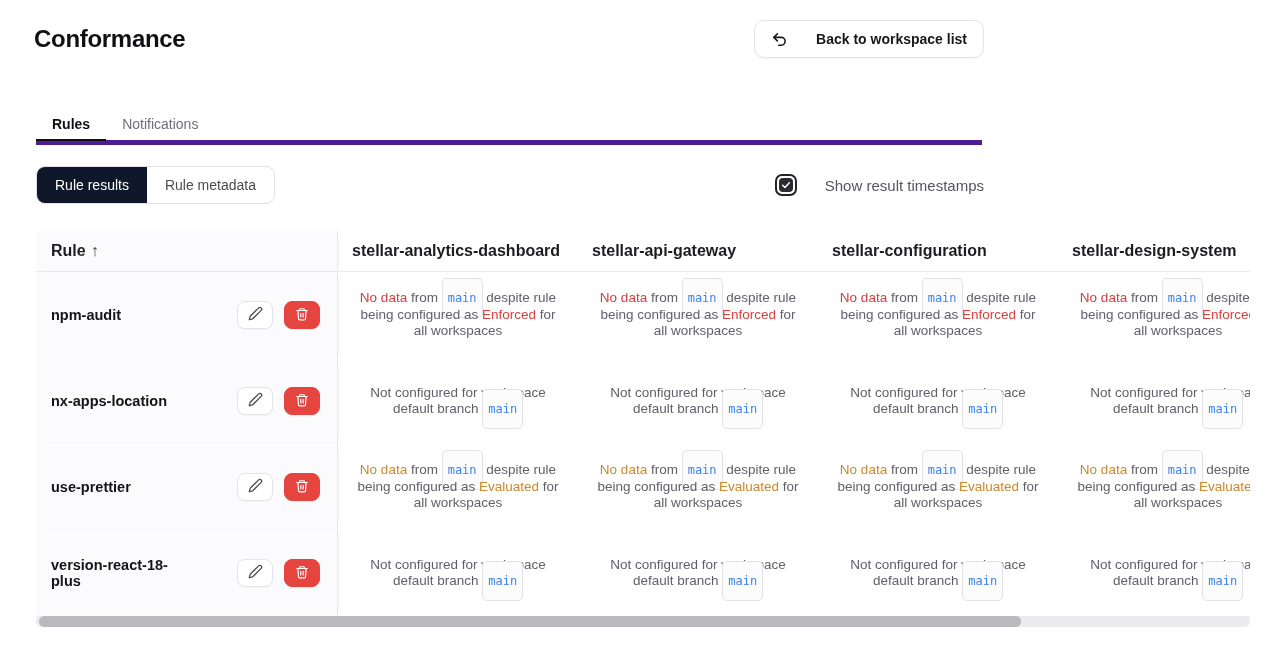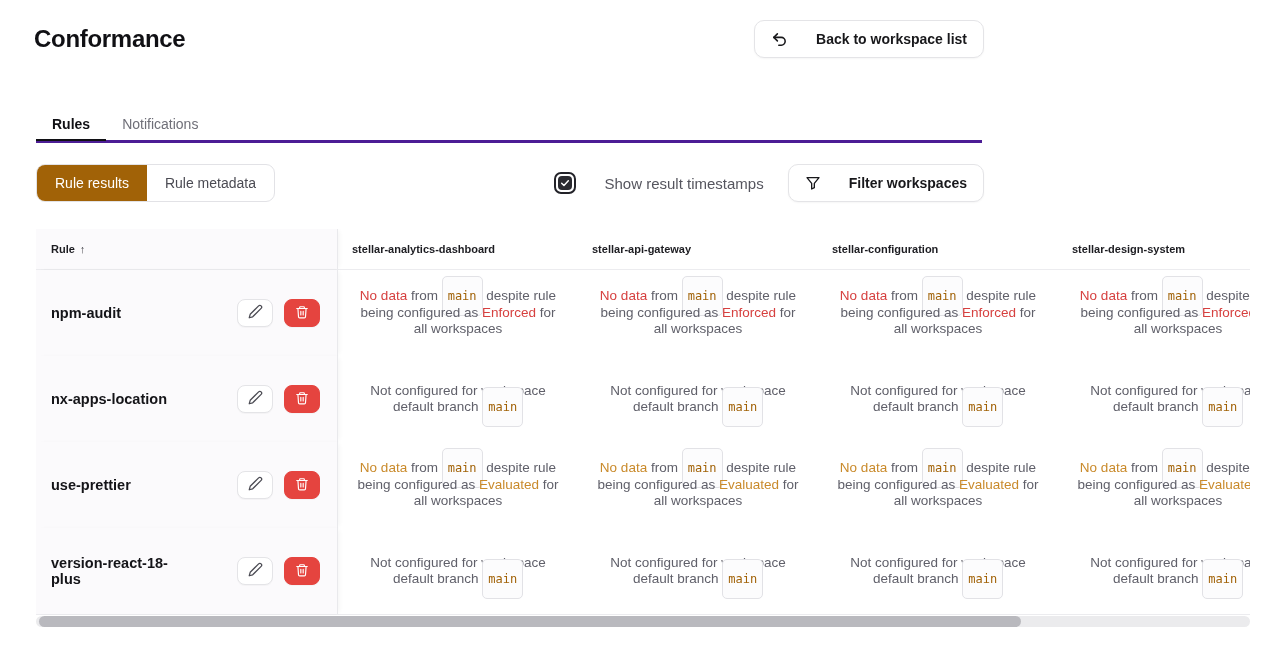--- a/index.html
+++ b/index.html
@@ -11,69 +11,69 @@
   .topbar { display:flex; justify-content:space-between; align-items:center;
     padding:20px 34px 0 34px; }
   .page-title { font-size:24px; font-weight:700; letter-spacing:-0.3px; color:#101014; }
   .btn { display:inline-flex; align-items:center; gap:28px; background:#fff;
     border:1px solid #e4e4e7; border-radius:10px; height:38px; padding:0 16px;
     font-family:inherit; font-size:14px; font-weight:600; color:#18181b;
     box-shadow:0 1px 2px rgba(0,0,0,.04); cursor:pointer; }
   .btn svg { display:block; }
 
   
-  .tabs { display:flex; margin:50px 36px 0 36px; border-bottom:3px solid #4c1d95; }
+  .tabs { display:flex; margin:50px 36px 0 36px; border-bottom:5px solid #4c1d95; }
   .tab { height:32px; padding:0 16px; display:flex; align-items:center;
     font-size:14px; color:#6f6f78; cursor:pointer; position:relative; }
   .tab.active { color:#101014; font-weight:700; }
   .tab.active::after { content:""; position:absolute; left:0; right:0; bottom:-1px;
     height:2px; background:#101014; }
 
   
   .controls { display:flex; justify-content:space-between; align-items:center;
     margin:21px 34px 0 36px; height:38px; }
   .segmented { display:inline-flex; border:1px solid #e2e2e6; border-radius:9px;
     background:#fff; overflow:hidden; }
   .seg { height:36px; padding:0 18px; border:none; background:transparent;
     font-family:inherit; font-size:14px; font-weight:500; color:#4b4b53; cursor:pointer; }
-  .seg.active { background:#a16207; color:#fff; border-radius:0; }
+  .seg.active { background:#0f172a; color:#fff; border-radius:0; }
   .right-controls { display:flex; align-items:center; gap:24px; }
   .chk-group { display:flex; align-items:center; gap:28px; cursor:pointer; }
   .checkbox { width:22px; height:22px; border:2px solid #232329; border-radius:7px;
     background:#fff; display:flex; align-items:center; justify-content:center; }
   .chk-inner { width:14px; height:14px; background:#2b2b31; border-radius:4px;
     display:flex; align-items:center; justify-content:center; }
   .chk-label { font-size:15px; color:#55555e; }
 
   
   .table-clip { margin:27px 0 0 36px; width:1214px; overflow:hidden; }
   .table { width:1262px; border-bottom:1px solid #ececef; }
   .tr { display:flex; }
   .td.rule, .th.rule { width:302px; flex:0 0 302px; background:#fbfafc;
     border-right:1px solid #e9e9ec; box-shadow:3px 0 5px -2px rgba(0,0,0,.05);gap:40px; }
-  .th { font-size:11px; font-weight:700; color:#1c1c21; }
+  .th { font-size:16px; font-weight:700; color:#1c1c21; }
   .tr.head { height:41px; border-bottom:1px solid #ececef; }
   .th.rule { display:flex; align-items:center; padding-left:15px; gap:5px; }
   .th.ws { width:240px; flex:0 0 240px; display:flex; align-items:center; padding-left:14px;text-align:center; }
   .sort { font-weight:400; color:#3f3f46; }
   .tr.body-row { min-height:86px; }
   .td.rule { display:flex; align-items:center; justify-content:space-between;
     padding:0 17px 0 15px; }
   .rule-name { font-size:14.5px; font-weight:700; color:#141418; }
   .rule-actions { display:flex; gap:11px; }
   .icon-btn { width:36px; height:28px; border-radius:8px; display:flex;
     align-items:center; justify-content:center; cursor:pointer; border:1px solid #e4e4e7;
     background:#fff; box-shadow:0 1px 1px rgba(0,0,0,.03); }
   .icon-btn.delete { background:var(--delete-red,#e5443f); border-color:var(--delete-red,#e5443f); }
   .td.ws-cell { width:240px; flex:0 0 240px; display:flex; align-items:center;
     justify-content:center; padding:10px 14px; }
   .cell-text { font-size:13.5px; line-height:16.5px; color:#60606a; text-align:center; }
   .lvl-enforced { color:var(--red,#d6403f); }
   .lvl-evaluated { color:var(--amber,#c98a2b); }
-  .chip { font-family:"DejaVu Sans Mono", monospace; font-size:12px; color:#a16207;
+  .chip { font-family:"DejaVu Sans Mono", monospace; font-size:12px; color:#3b82f6;
     background:#fcfcfd; border:1px solid #e2e2e6; border-radius:5px; padding:12px 5px; }
 
   
   .scrollbar { position:absolute; left:36px; width:1214px; top:616px; height:11px;
     background:#ebebed; border-radius:6px; }
   .thumb { position:absolute; left:3px; top:0; width:982px; height:11px;
     background:#b9b9be; border-radius:6px; }
 </style>
 </head>
 <body>
@@ -111,28 +111,20 @@
       <label class="chk-group">
         <span class="checkbox">
           <span class="chk-inner">
             <svg width="10" height="10" viewBox="0 0 24 24" fill="none" stroke="#fff" stroke-width="3.5" stroke-linecap="round" stroke-linejoin="round">
                 <path d="M4 12.5 9.5 18 20 6.5"></path>
               </svg>
           </span>
         </span>
         <span class="chk-label">Show result timestamps</span>
       </label>
-      <button class="btn">
-        <span>
-          <svg width="16" height="16" viewBox="0 0 24 24" fill="none" stroke="#18181b" stroke-width="2" stroke-linecap="round" stroke-linejoin="round">
-              <path d="M3 4h18l-7 8.5V19l-4 2v-8.5L3 4z"></path>
-            </svg>
-        </span>
-        <span>Filter workspaces</span>
-      </button>
     </div>
   </div>
 
   <div class="table-clip">
     <div class="table">
       <div class="tr head">
         <div class="th rule">
           <span>Rule</span>
           <span class="sort">↑</span>
         </div>

